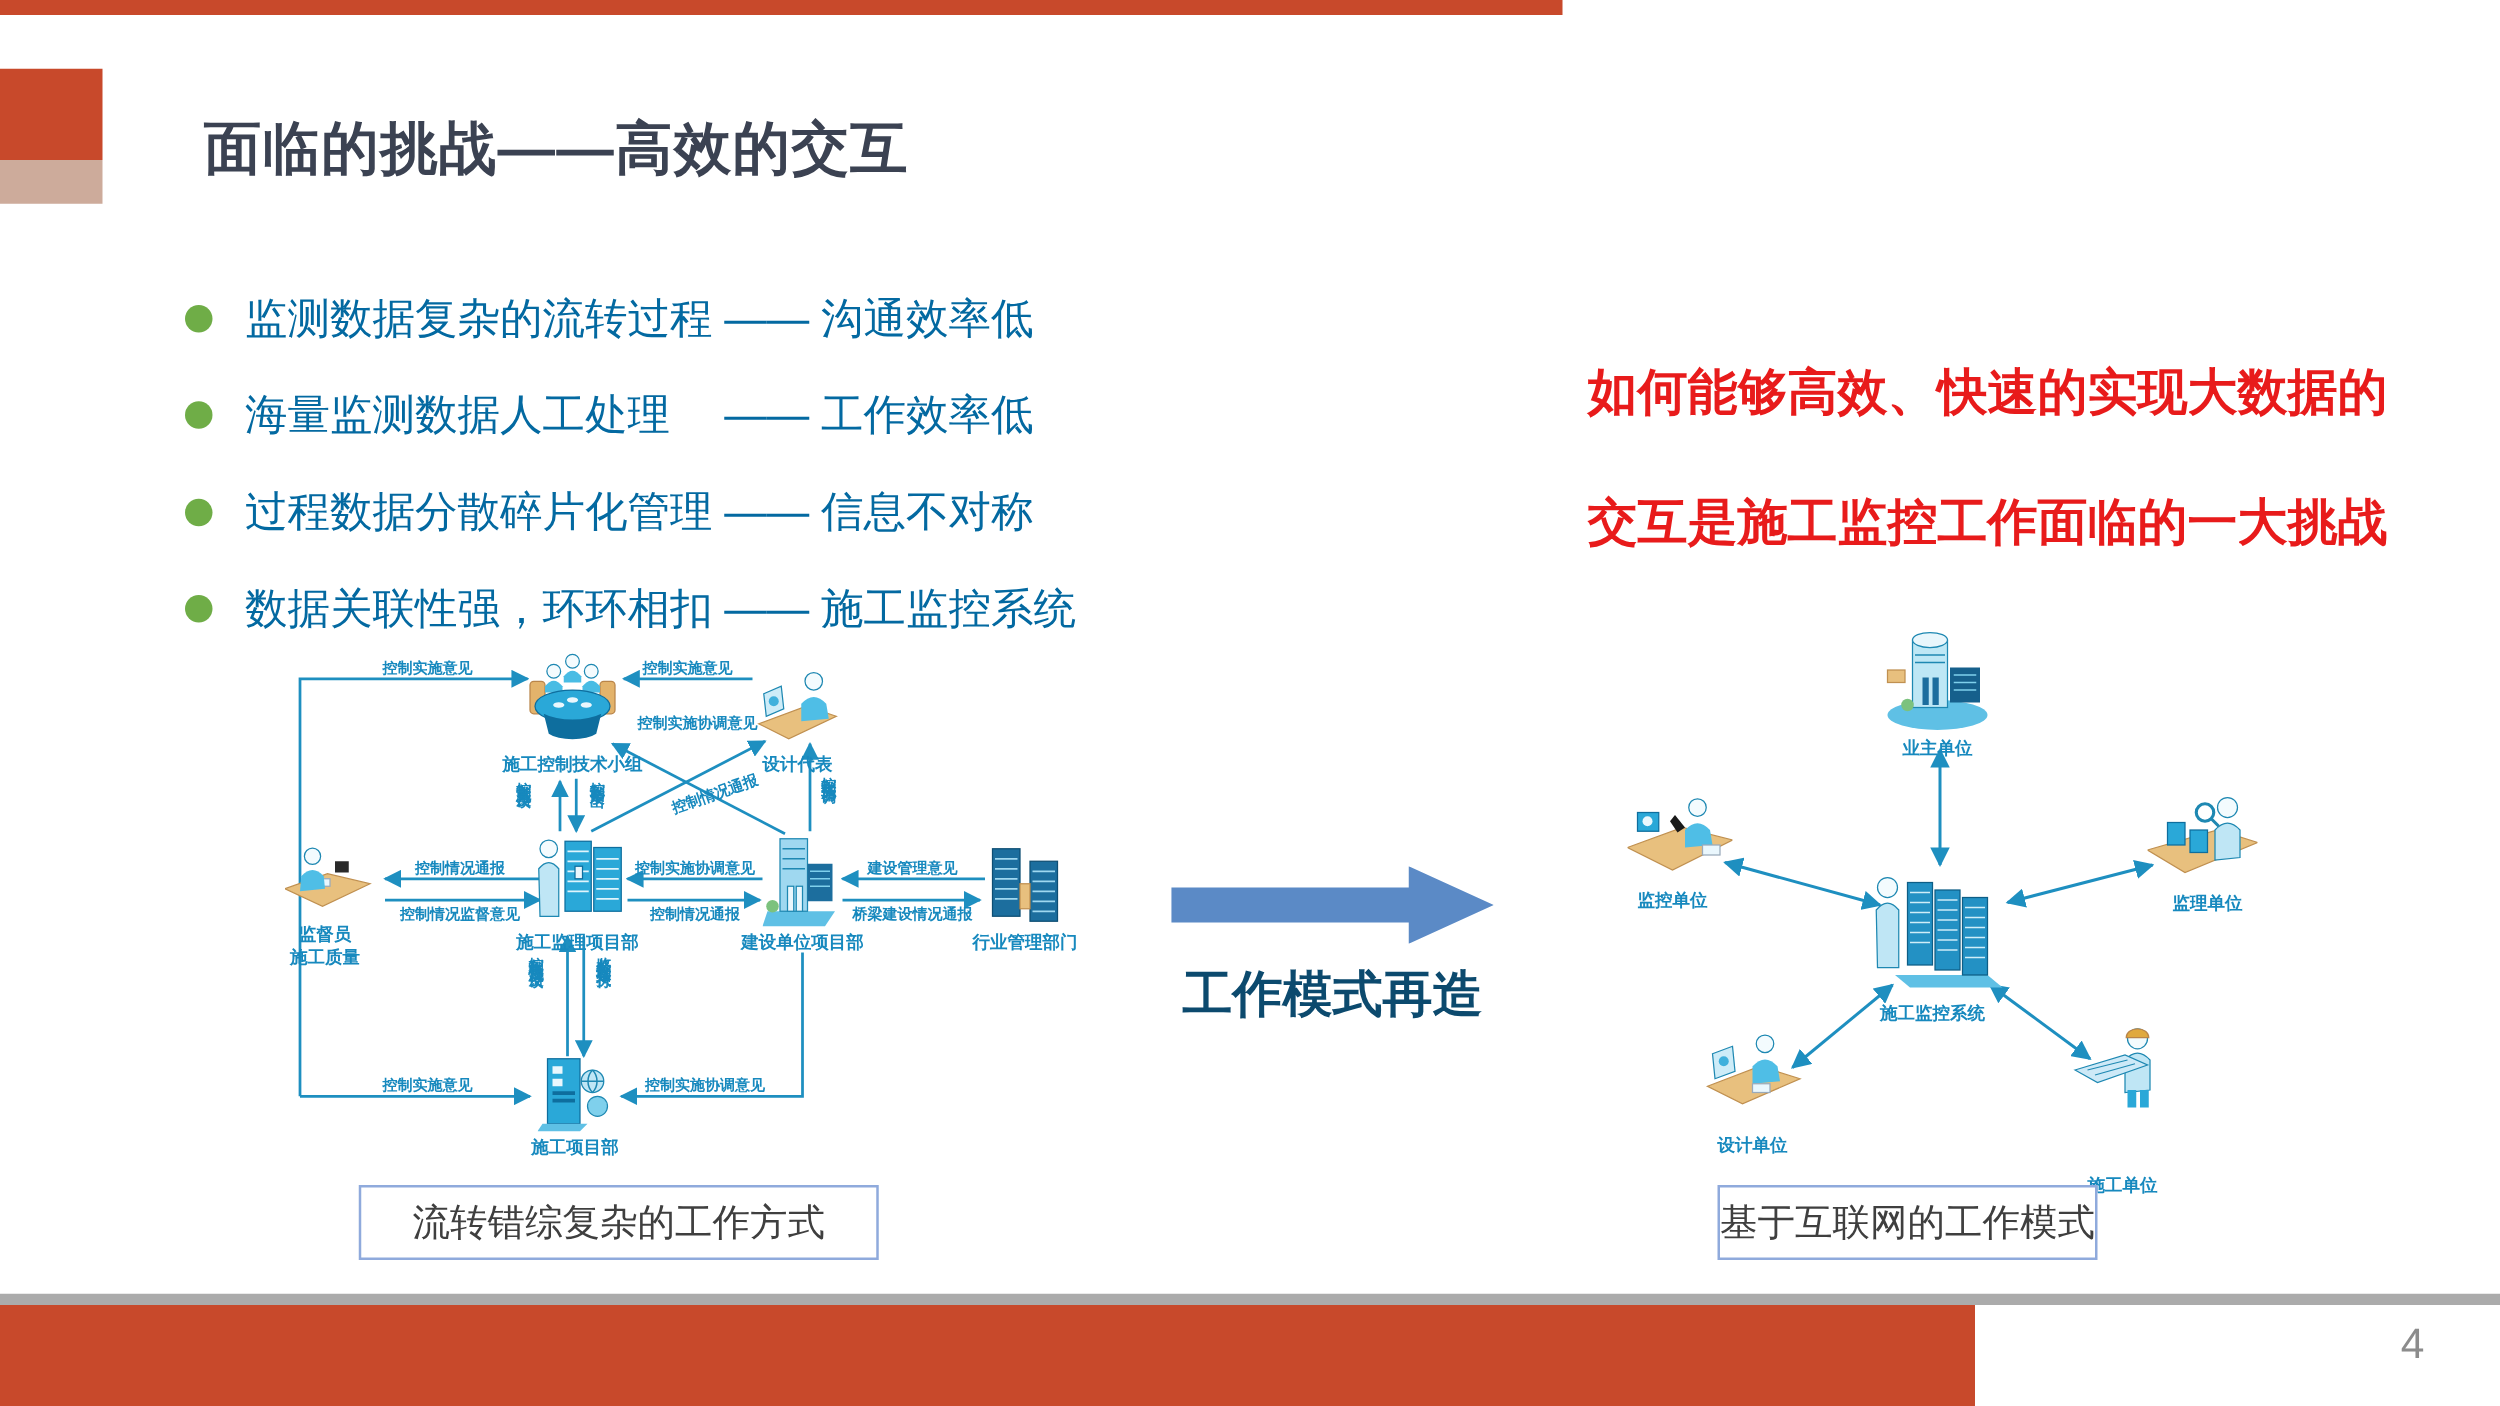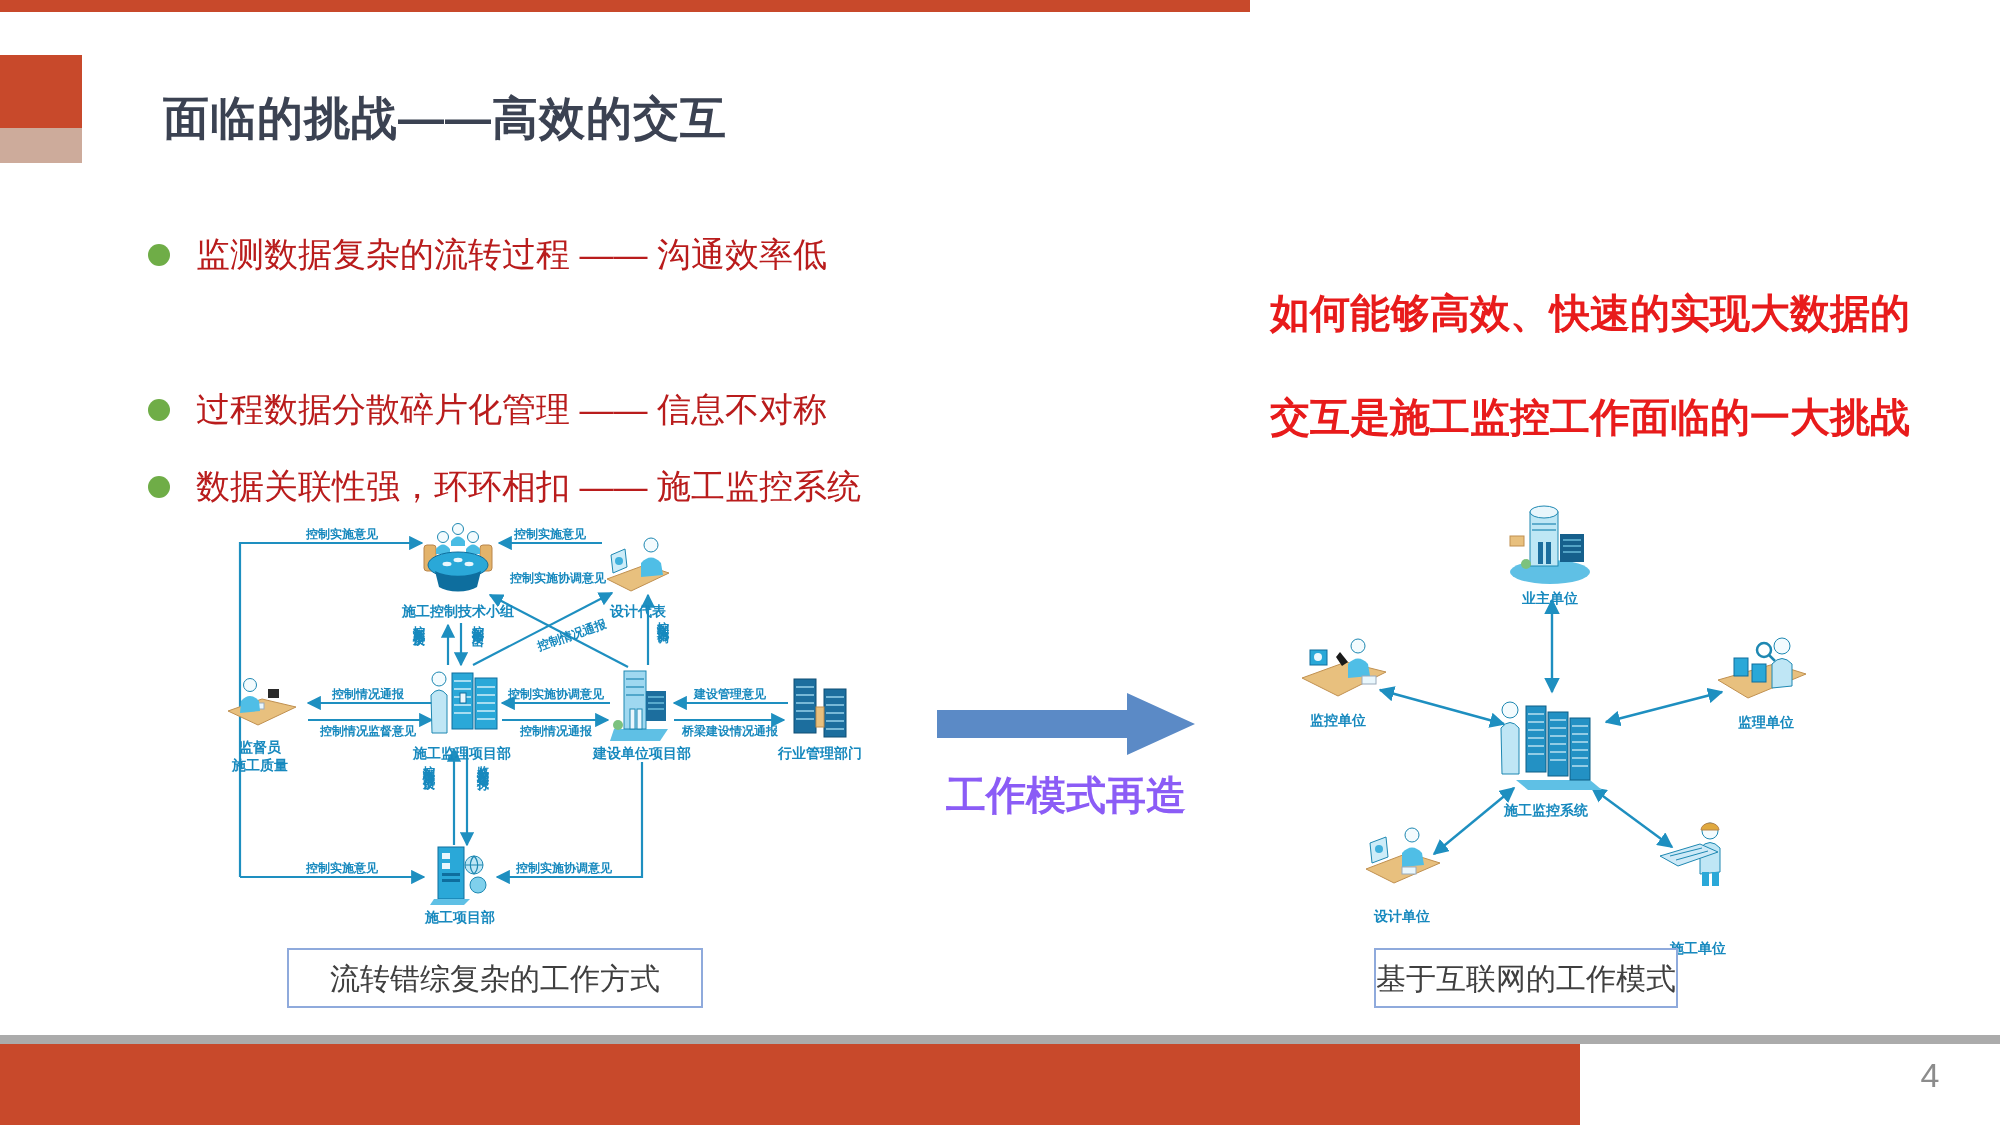--- a/index.html
+++ b/index.html
@@ -7,50 +7,54 @@
          font-family:"Liberation Sans","DejaVu Sans",sans-serif;}
   .abs{position:absolute;}
   
   .top-strip{left:0;top:0;width:1250px;height:12px;background:#C8492B;}
   .corner-red{left:0;top:55px;width:82px;height:73px;background:#C8492B;}
   .corner-tan{left:0;top:128px;width:82px;height:35px;background:#CDAB9B;}
   .title{left:163px;top:88px;font-size:46px;font-weight:bold;color:#3B4252;letter-spacing:1px;white-space:nowrap;}
   
   .bullet{left:148px;height:40px;display:flex;align-items:center;white-space:nowrap;}
   .dot{width:22px;height:22px;border-radius:50%;background:#6FAD47;margin-right:26px;flex:0 0 auto;}
-  .btext{font-size:34px;color:#b91c1c;}
+  .btext{font-size:34px;color:#0369a1;}
   
   .challenge-line{left:1240px;width:700px;text-align:center;color:#E81B1B;font-size:40px;font-weight:600;white-space:nowrap;}
   
   .diagram{overflow:visible;}
   .dlabel{position:absolute;color:#1789BE;font-size:12px;font-weight:bold;white-space:nowrap;transform:translateX(-50%);}
   .nlabel{position:absolute;color:#1789BE;font-size:14px;font-weight:bold;white-space:nowrap;transform:translateX(-50%);}
   .vlabel{position:absolute;color:#1789BE;font-size:12px;font-weight:bold;writing-mode:vertical-rl;text-orientation:upright;letter-spacing:2px;}
   .caption{position:absolute;border:2px solid #8FAADC;background:#ffffff;color:#3F3F3F;
            font-size:30px;text-align:center;line-height:58px;height:60px;box-sizing:border-box;}
-  .rework{left:937px;top:768px;width:258px;text-align:center;color:#8b5cf6;font-size:40px;font-weight:600;white-space:nowrap;}
+  .rework{left:937px;top:768px;width:258px;text-align:center;color:#0c4a6e;font-size:40px;font-weight:600;white-space:nowrap;}
   
   .footer-gray{left:0;top:1035px;width:2000px;height:9px;background:#ABABAB;}
   .footer-red{left:0;top:1044px;width:1580px;height:81px;background:#C8492B;}
   .page-num{left:1900px;top:1056px;width:60px;text-align:center;font-size:34px;color:#8C8C8C;}
   svg{display:block;}
 </style>
 </head>
 <body>
 
 <div class="slide">
 
   <div class="abs top-strip"></div>
   <div class="abs corner-red"></div>
   <div class="abs corner-tan"></div>
   <div class="abs title">面临的挑战——高效的交互</div>
 
   <div class="abs bullet" style="top:235px;">
     <span class="dot"></span>
     <span class="btext">监测数据复杂的流转过程 —— 沟通效率低</span>
+  </div>
+  <div class="abs bullet" style="top:312px;">
+    <span class="dot"></span>
+    <span class="btext">海量监测数据人工处理　 —— 工作效率低</span>
   </div>
   <div class="abs bullet" style="top:390px;">
     <span class="dot"></span>
     <span class="btext">过程数据分散碎片化管理 —— 信息不对称</span>
   </div>
   <div class="abs bullet" style="top:467px;">
     <span class="dot"></span>
     <span class="btext">数据关联性强，环环相扣 —— 施工监控系统</span>
   </div>
 

